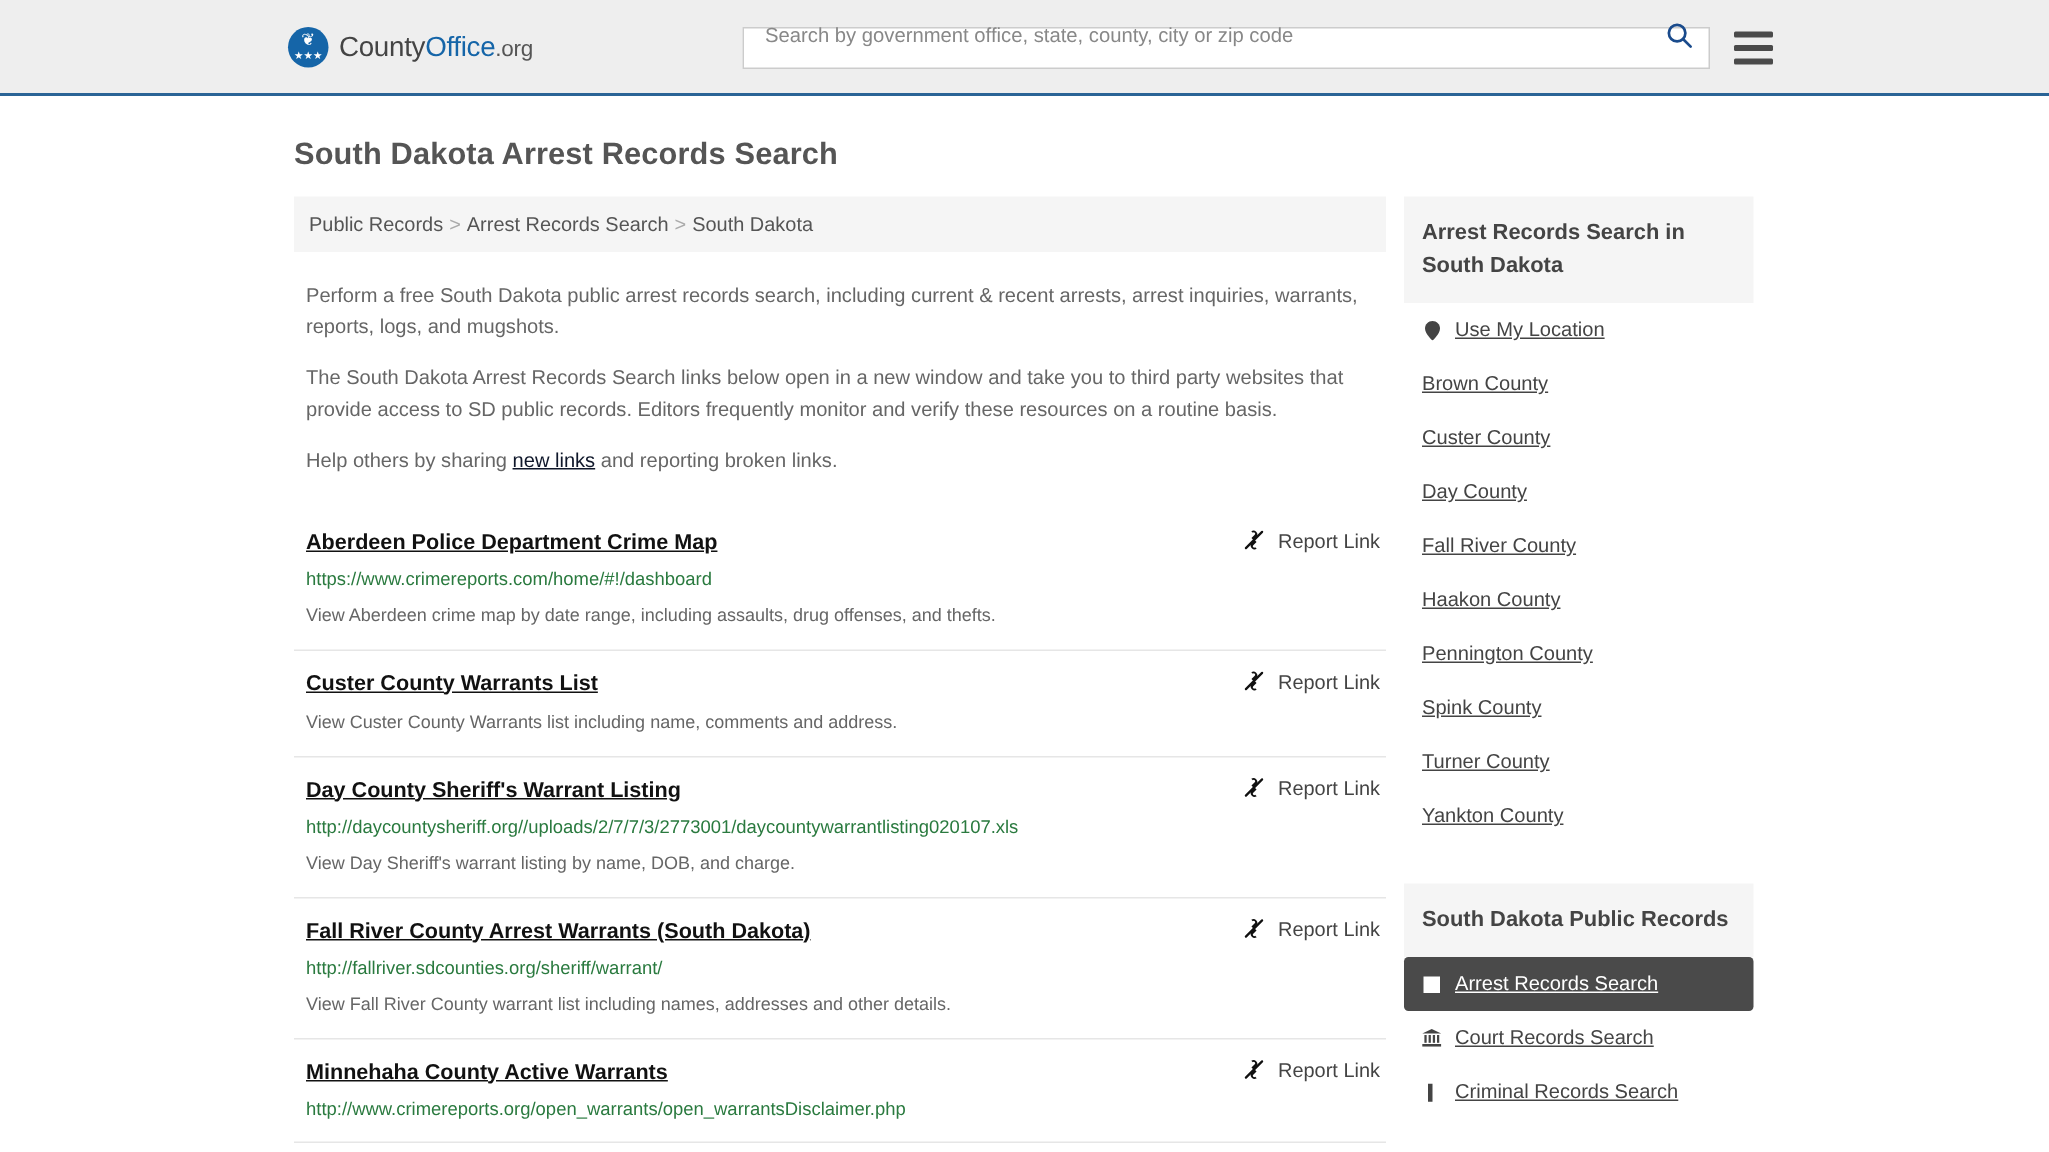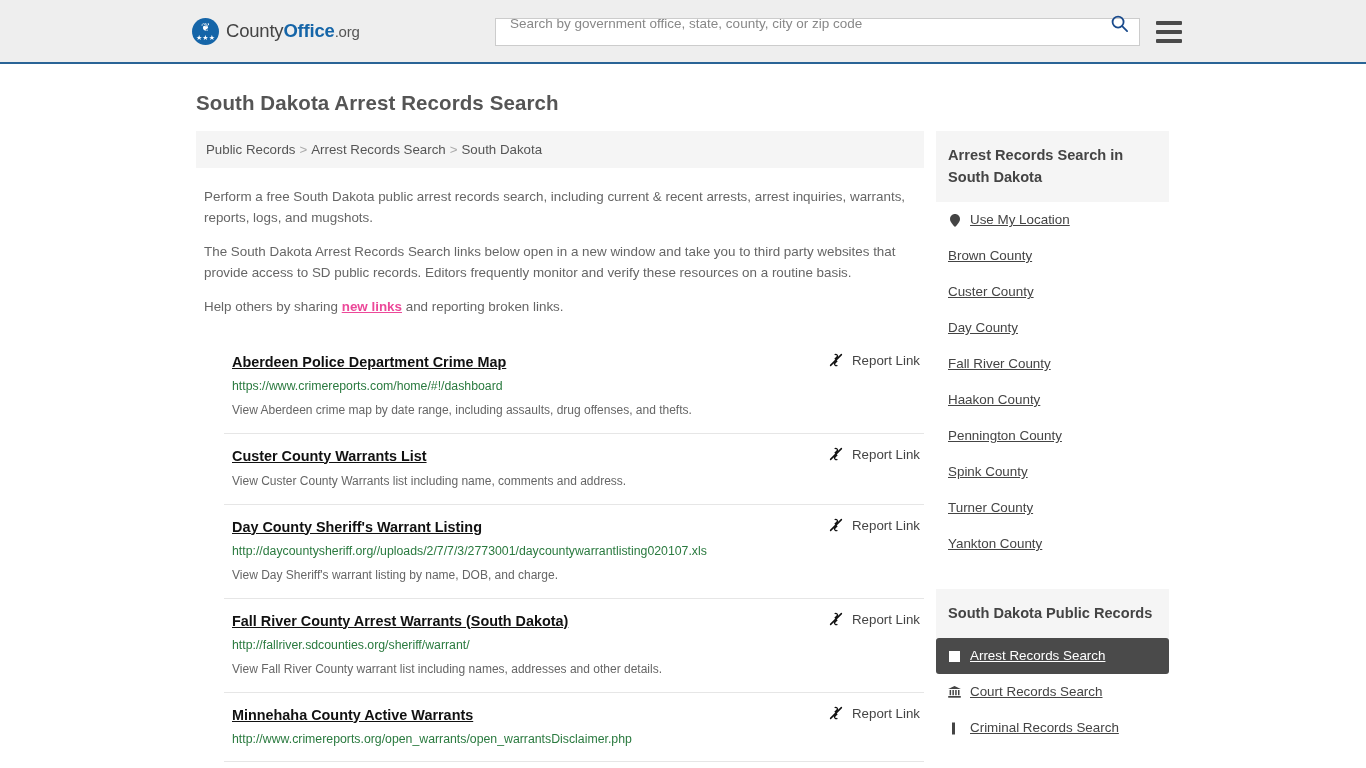--- a/index.html
+++ b/index.html
@@ -53,21 +53,21 @@
     font-size: 7px;
     letter-spacing: 0px;
     line-height: 7px;
   }
   .logo-text {
     font-size: 18.5px;
     color: #333333;
     letter-spacing: -0.2px;
     white-space: nowrap;
   }
-  .logo-text .bold-blue { color: #1565a8; font-weight: bold; }
+  .logo-text .bold-blue { color: #1565a8; font-weight: normal; }
   .logo-text .county { color: #444444; }
   .logo-text .dotorg { color: #555555; font-size: 15px; }
 
   .search-area {
     position: absolute;
     left: 495px;
     top: 18px;
     display: flex;
     align-items: center;
   }
@@ -151,32 +151,31 @@
   
   .intro { padding: 0 8px; }
   .intro p {
     font-size: 13.4px;
     color: #666666;
     line-height: 20.5px;
     margin: 14px 0 0 0;
   }
   .intro p:first-child { margin-top: 19px; }
   .intro a {
-    color: #ec4899;
+    color: #0f172a;
     text-decoration: underline;
-    font-weight: bold;
+    font-weight: normal;
   }
 
   
   .results { margin-top: 22px; }
   .result-item {
     border-top: 1px solid #e6e6e6;
     padding: 13px 8px 14px 8px;
     position: relative;
-    margin-left: 28px;
   }
   .result-item:first-child { border-top: none; }
   .result-item.last-item { border-bottom: 1px solid #e6e6e6; }
   .result-title {
     font-size: 14.4px;
     font-weight: bold;
     color: #111111;
     text-decoration: underline;
     display: inline-block;
     line-height: 18px;

